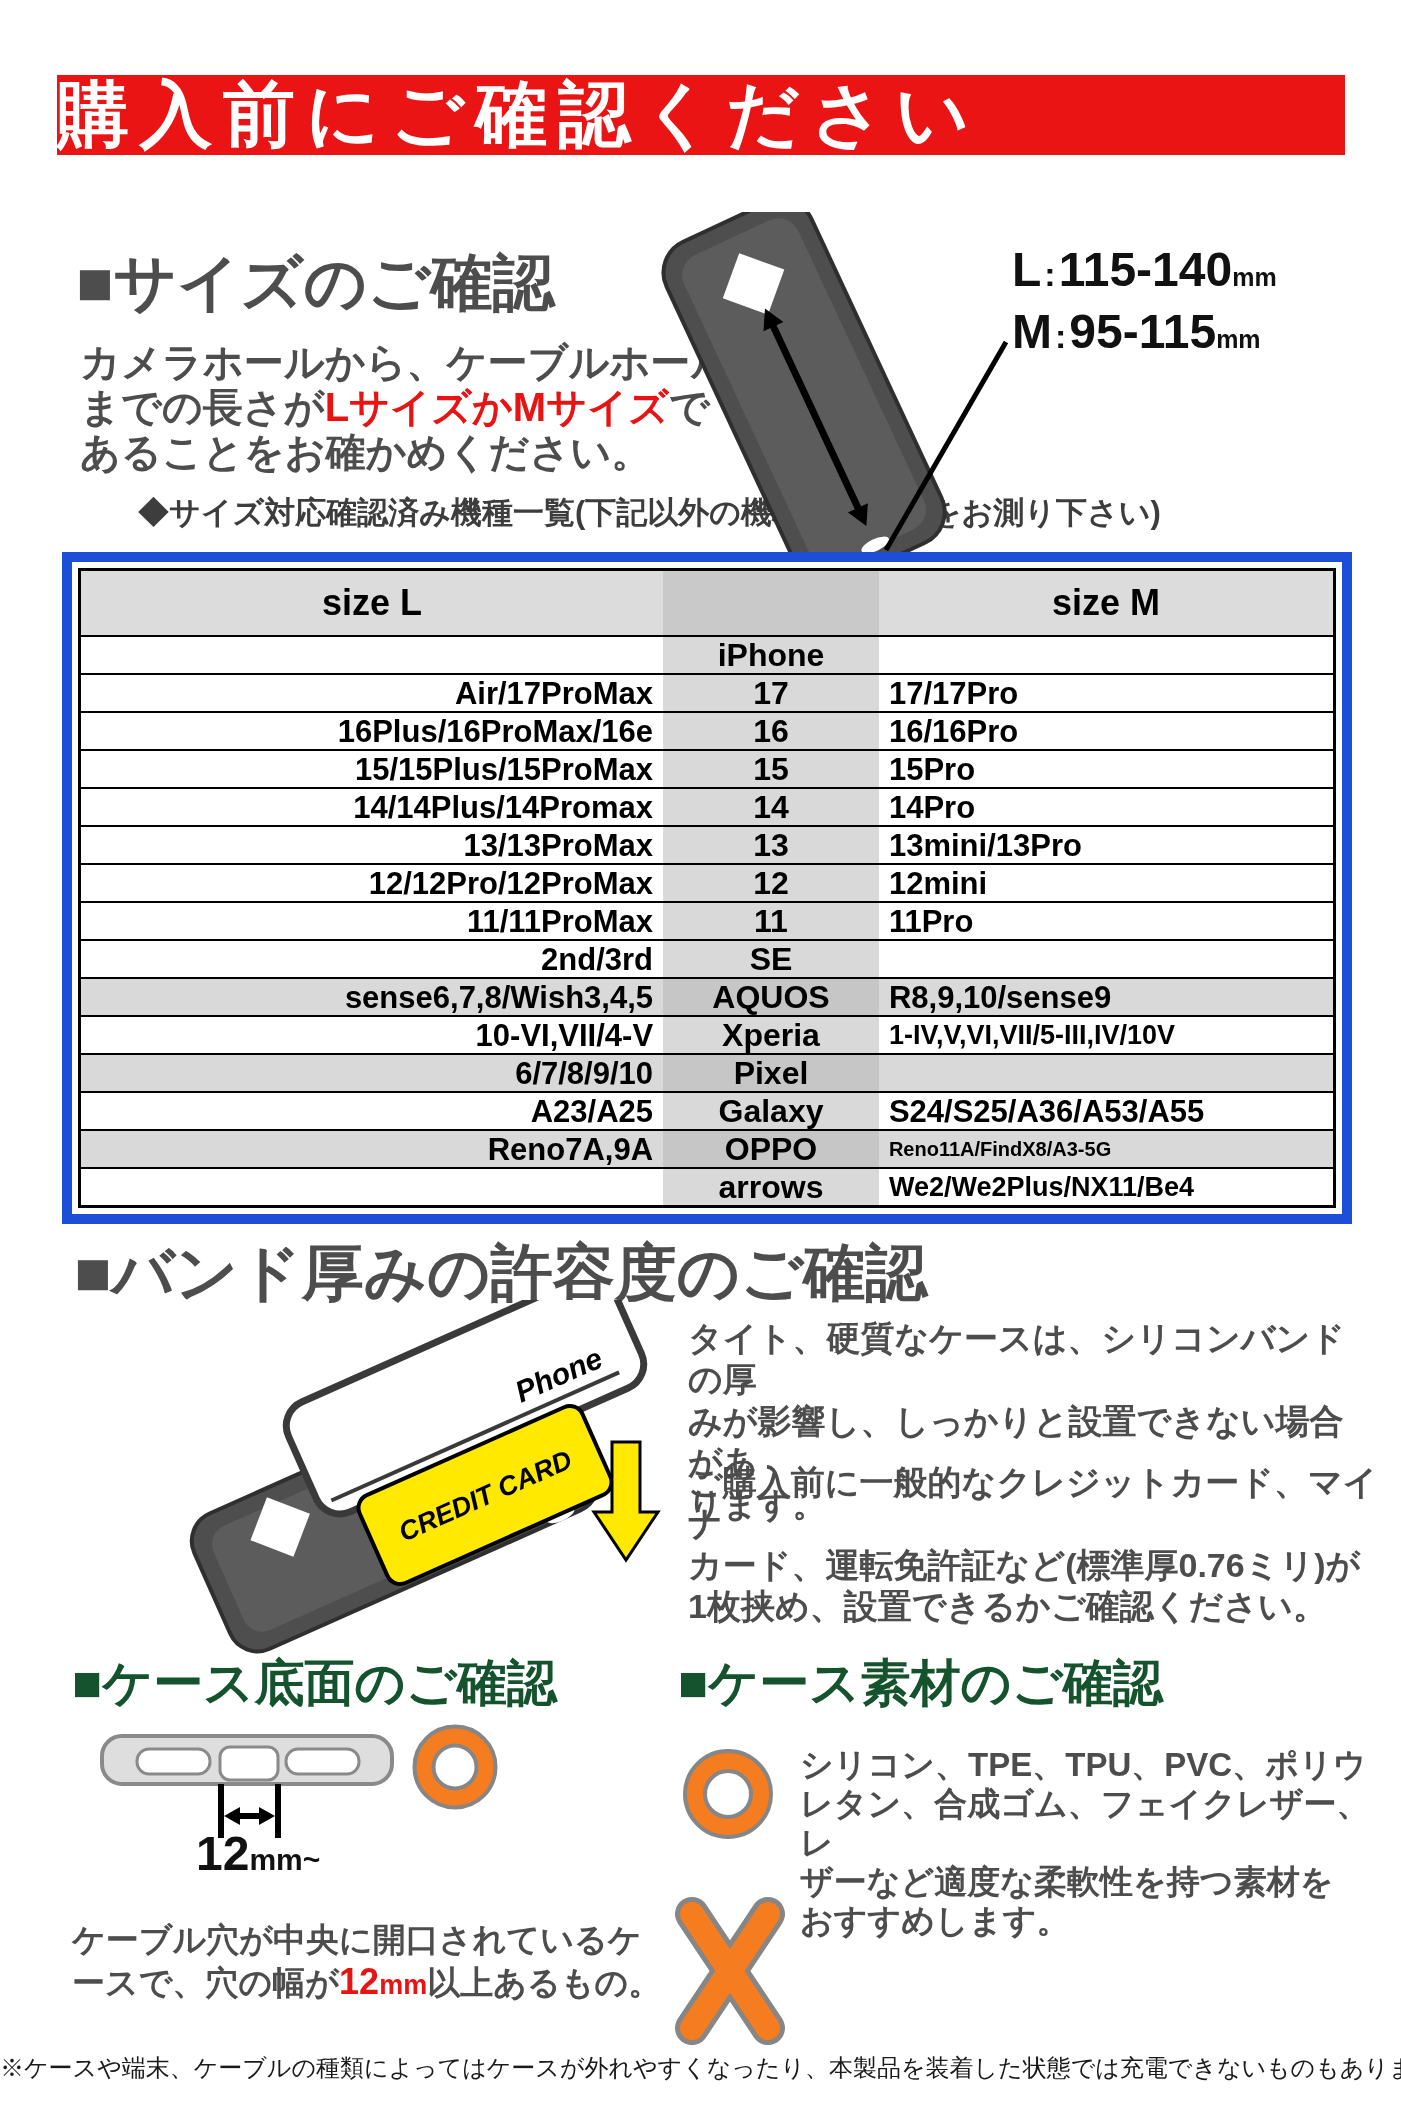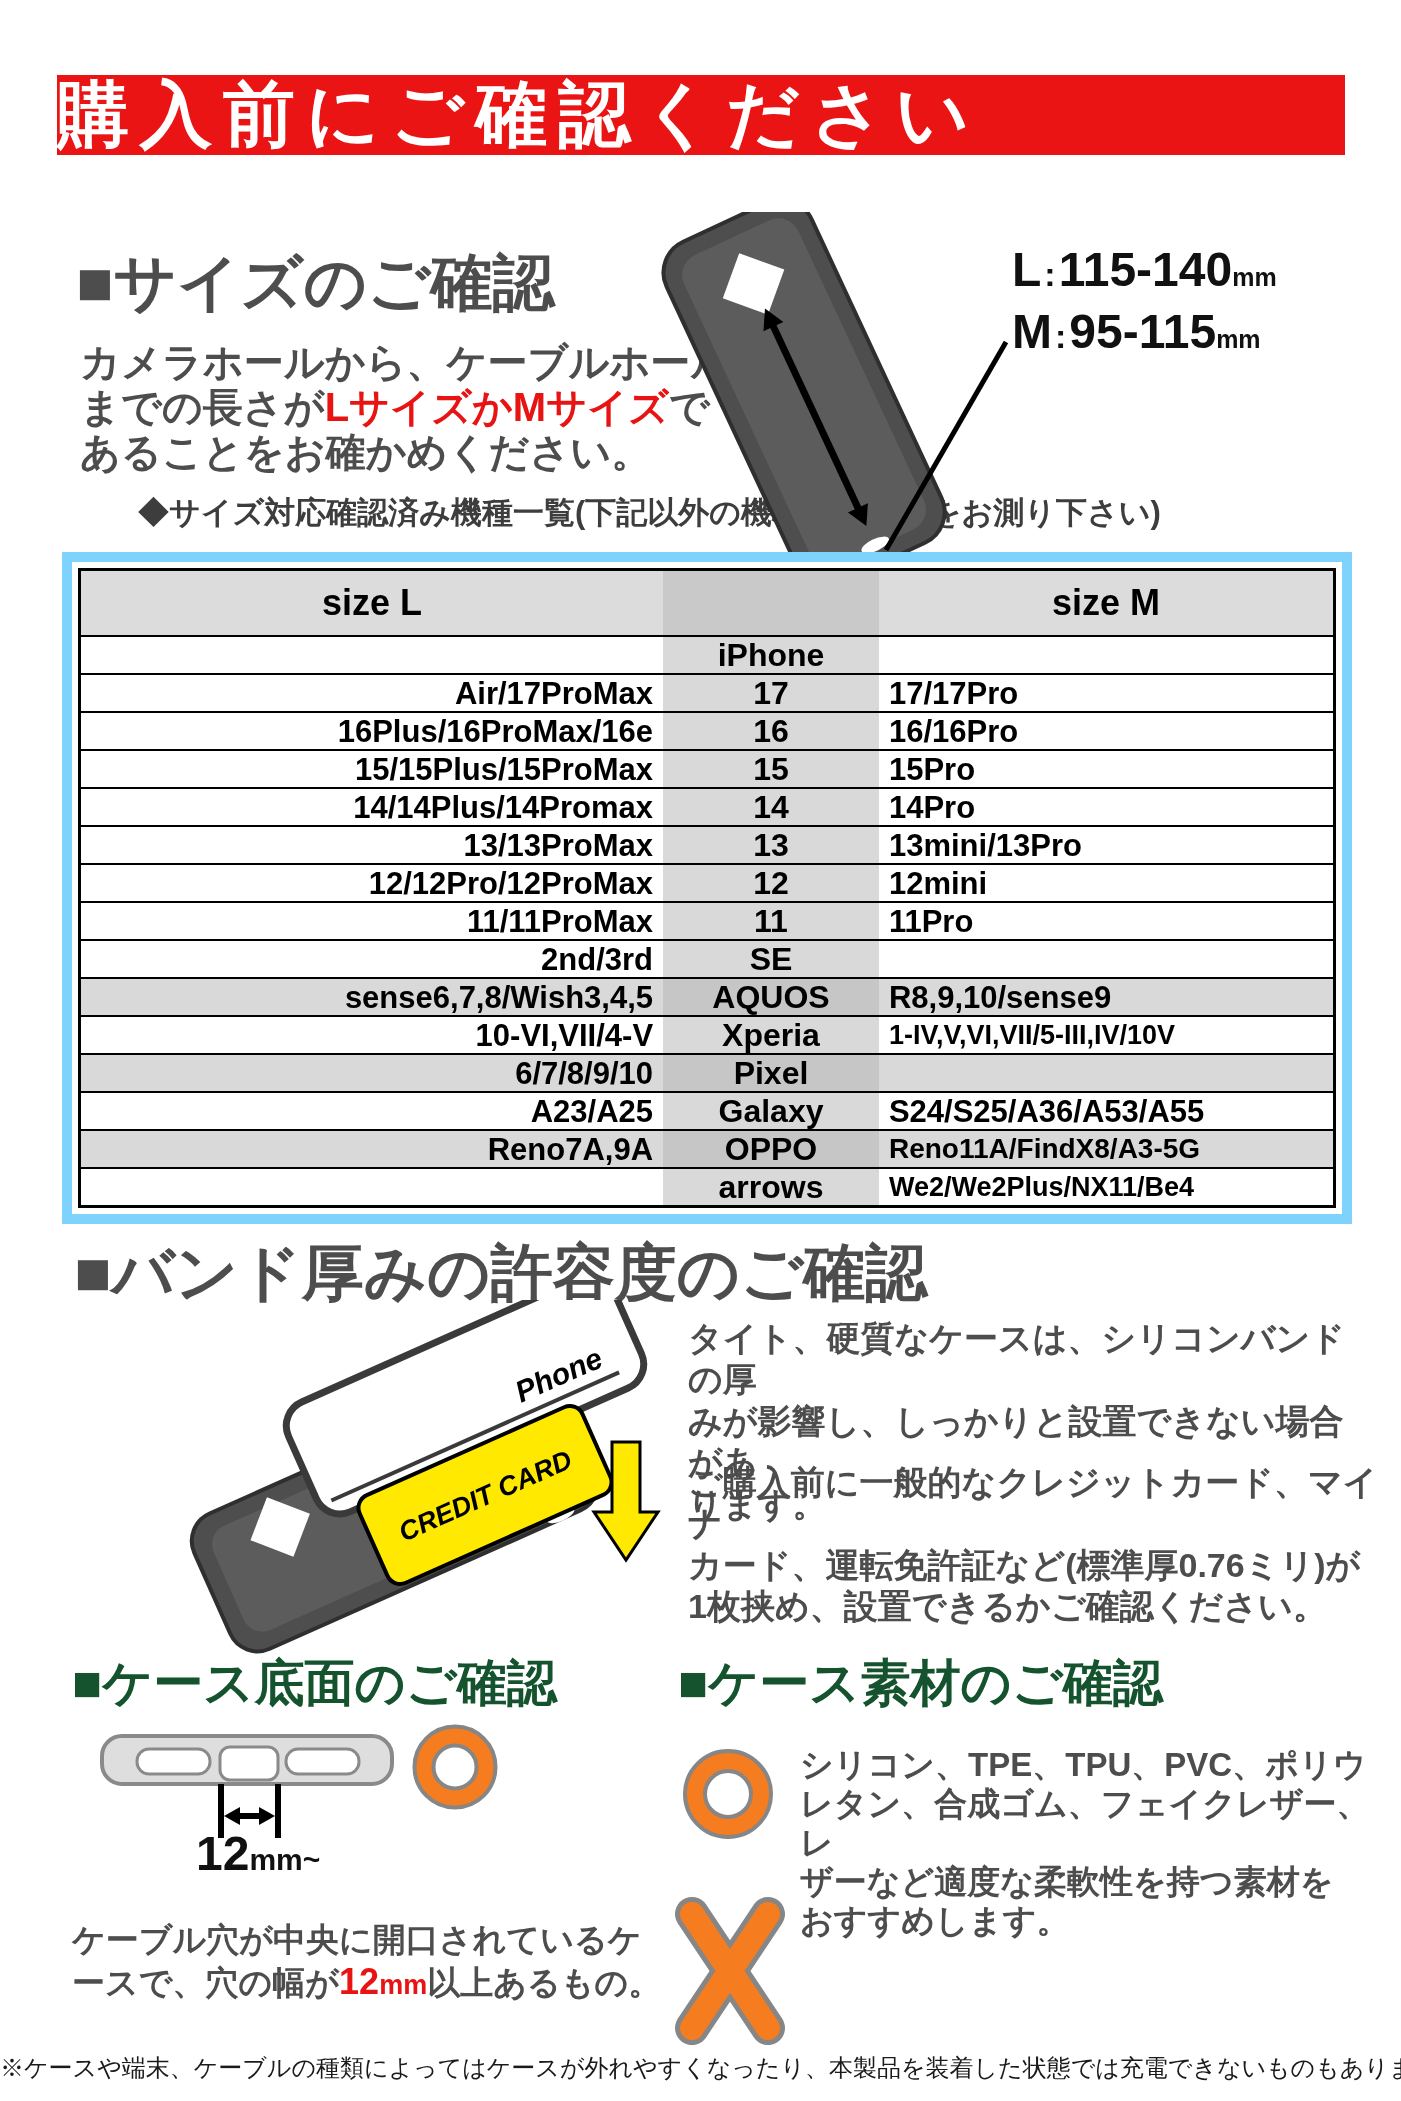--- a/index.html
+++ b/index.html
@@ -28,21 +28,21 @@
   .size-note{left:138px;top:492px;font-size:31px;font-weight:800;color:#3d3d3d;white-space:nowrap;}
 
   
   .size-labels{left:1012px;top:246px;line-height:1;white-space:nowrap;}
   .size-label-row{height:62px;display:flex;align-items:baseline;}
   .sl-big{font-size:48px;font-weight:900;color:#111;}
   .sl-colon{font-size:34px;font-weight:900;color:#111;padding:0 3px;}
   .sl-unit{font-size:25px;font-weight:900;color:#111;}
 
   
-  .table-frame{left:62px;top:552px;width:1290px;background:#7dd3fc;padding:10px;box-sizing:border-box;}
+  .table-frame{left:62px;top:552px;width:1290px;background:#1d4ed8;padding:10px;box-sizing:border-box;}
   .table-white{background:#fff;padding:6px;}
   table.sizes{border-collapse:collapse;width:100%;table-layout:fixed;border:3px solid #000;}
   table.sizes col.c-l{width:46.5%;}
   table.sizes col.c-mid{width:17.2%;}
   table.sizes col.c-m{width:36.3%;}
   table.sizes th{
     border:2px solid #000;border-left:none;border-right:none;
     height:62px;font-size:36px;font-weight:800;background:#dcdcdc;color:#000;
   }
   table.sizes th.mid{background:#c9c9c9;}
@@ -55,21 +55,21 @@
   table.sizes td.mid{text-align:center;background:#d9d9d9;font-weight:700;font-size:32px;padding:0 2px;}
   table.sizes td.m{text-align:left;}
   
   table.sizes tbody tr:nth-child(10) td,
   table.sizes tbody tr:nth-child(12) td,
   table.sizes tbody tr:nth-child(14) td{background:#d9d9d9;}
   table.sizes tbody tr:nth-child(10) td.mid,
   table.sizes tbody tr:nth-child(12) td.mid,
   table.sizes tbody tr:nth-child(14) td.mid{background:#c6c6c6;}
   table.sizes tbody tr:nth-child(11) td.m{font-size:27px;}
-  table.sizes tbody tr:nth-child(14) td.m{font-size:28px;}
+  table.sizes tbody tr:nth-child(14) td.m{font-size:20px;}
   table.sizes tbody tr:nth-child(15) td.m{font-size:27px;}
 
   
   .band-para{width:690px;font-size:34px;font-weight:800;color:#4d4d4d;line-height:1.22;}
 
   
   .bl-measure{left:196px;top:1830px;white-space:nowrap;line-height:1;}
   .bl-measure .big{font-size:48px;font-weight:900;color:#111;}
   .bl-measure .small{font-size:30px;font-weight:700;color:#111;}
   .bl-text{left:72px;top:1920px;width:620px;font-size:33px;font-weight:800;color:#4d4d4d;line-height:1.22;}

